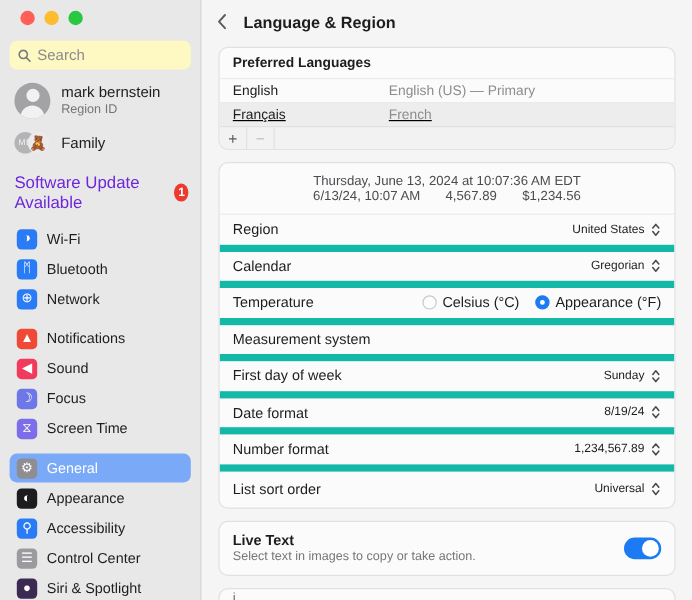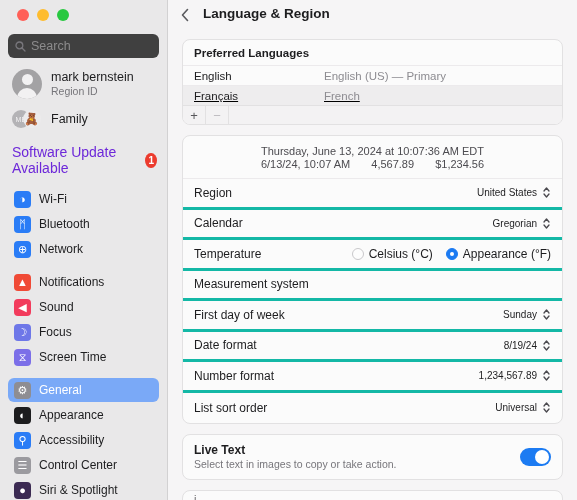--- a/index.html
+++ b/index.html
@@ -23,21 +23,21 @@
   }
   .traffic { display: flex; gap: 8px; padding: 9px 0 0 9px; }
   .light { width: 12px; height: 12px; border-radius: 50%; }
   .light.red { background: #ff5f57; }
   .light.yellow { background: #febc2e; }
   .light.green { background: #28c840; }
 
   .search-box {
     margin-top: 13px;
     height: 24px;
-    background: #404040;
+    background: #fef9c3;
     border-radius: 6px;
     display: flex; align-items: center;
     padding: 0 7px; gap: 5px;
   }
   .search-box svg { flex: 0 0 auto; }
   .search-placeholder { color: #8c8b8c; font-size: 12.5px; }
 
   .account {
     display: flex; align-items: center; gap: 9px;
     padding: 11px 2px 6px 4px;
@@ -112,21 +112,21 @@
   }
 
   
   .main {
     flex: 1; height: 500px;
     background: #f6f5f6;
     position: relative;
     overflow: hidden;
   }
   .toolbar {
-    height: 30px; display: flex; align-items: flex-start;
+    height: 30px; display: flex; align-items: center;
     padding: 6px 0 0 10px; gap: 11px;
   }
   .back-btn {
     width: 14px; height: 18px;
     display: flex; align-items: center; justify-content: center;
     color: #5a5a5e;
   }
   .page-title { font-size: 13.5px; color: #1d1d1f; font-weight: 600; }
 
   .content { padding: 9px 14px 0 14px; }
@@ -170,21 +170,21 @@
     padding: 9px 0 8px 0;
     border-bottom: 1px solid #eceaec;
   }
   .preview-line1 { font-size: 11px; color: #4c4b50; }
   .preview-line2 { font-size: 11px; color: #4c4b50; margin-top: 1px; }
   .preview-line2 span { margin: 0 9px; }
 
   .row {
     display: flex; align-items: center; justify-content: space-between;
     min-height: 30.5px; padding: 0 11px;
-    border-bottom: 3px solid #14b8a6;
+    border-bottom: 6px solid #14b8a6;
   }
   .row:last-child { border-bottom: none; }
   .row-label { font-size: 12px; color: #1d1d1f; }
   .row-value {
     display: flex; align-items: center; gap: 5px;
     font-size: 10px; color: #1d1d1f;
   }
   .stepper { display: flex; flex-direction: column; gap: 1px; color: #4a494e; }
 
   .radios { display: flex; align-items: center; gap: 13px; }

